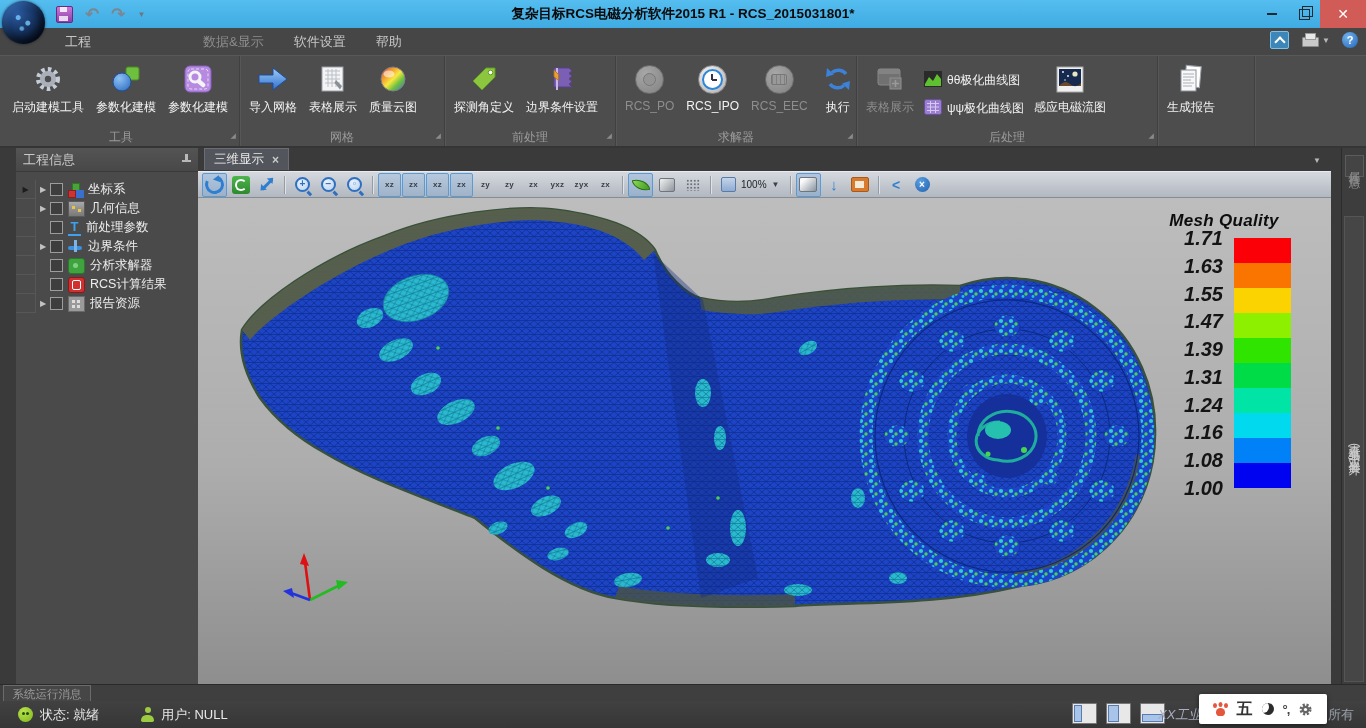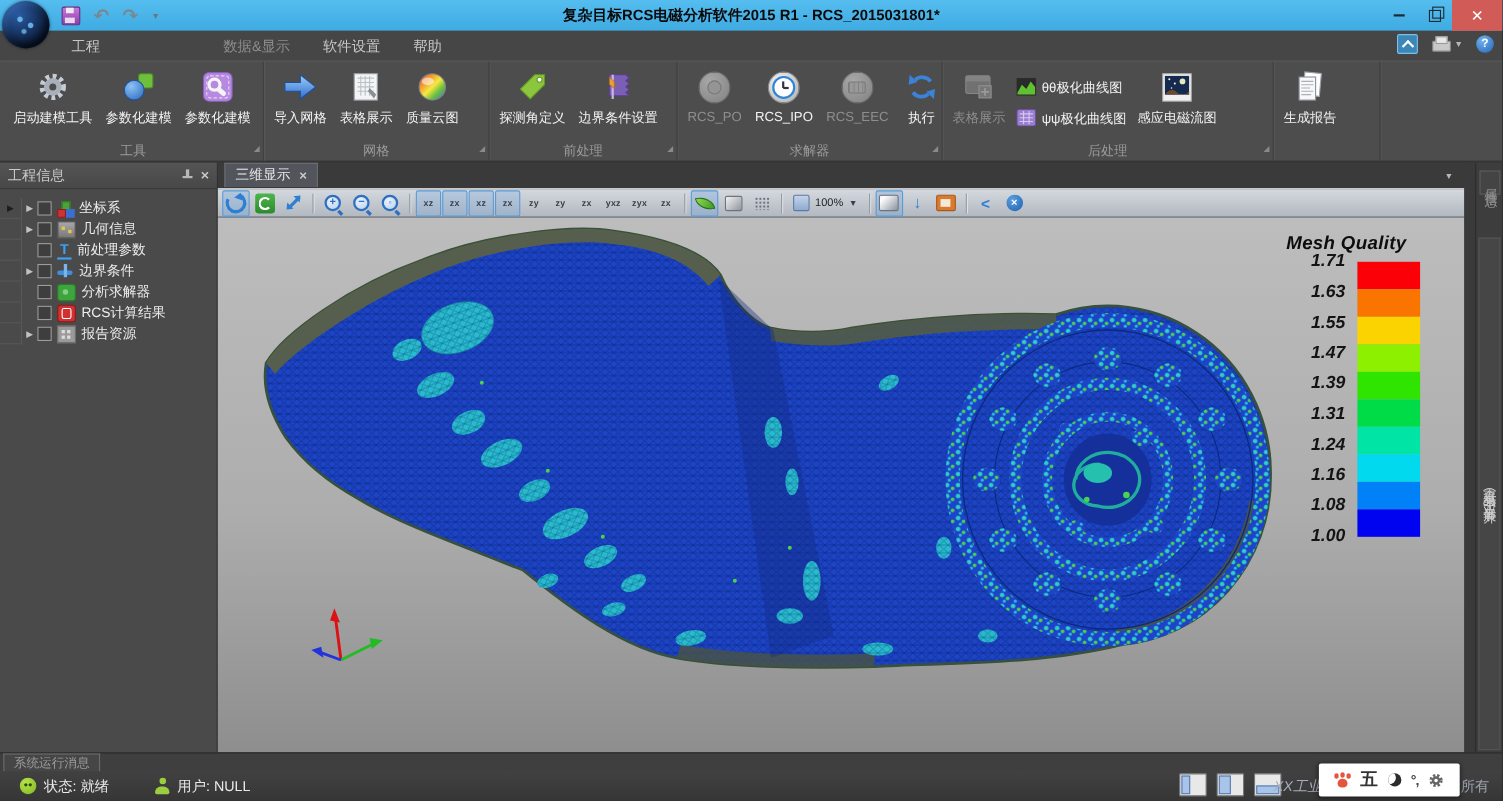--- a/index.html
+++ b/index.html
@@ -55,21 +55,21 @@
   .rsmall{display:flex;align-items:center;gap:5px;font-size:12px;color:#f2f2f2;height:25px;white-space:nowrap;}
   .vsep{width:1px;background:#3e3e3e;box-shadow:1px 0 0 #5a5a5a;margin:4px 2px;}
   .solvring{width:27px;height:27px;border-radius:50%;background:radial-gradient(circle at 35% 30%,#f2f2f2,#aeaeae);border:1px solid #8a8a8a;display:flex;align-items:center;justify-content:center;}
   .po-in{width:11px;height:11px;border-radius:50%;background:#cfcfcf;border:1px solid #9a9a9a;}
   .clock{width:17px;height:17px;border-radius:50%;background:#fff;border:2.5px solid #2e86d8;position:relative;}
   .clock::after{content:"";position:absolute;left:7px;top:3px;width:2px;height:6px;background:#334;}
   .clock::before{content:"";position:absolute;left:8px;top:8px;width:5px;height:2px;background:#334;}
   .eec-in{width:14px;height:9px;background:#d8d8d8;border:1px solid #9a9a9a;border-radius:2px;
           background-image:linear-gradient(90deg,#aaa 1px,transparent 1px);background-size:4px 100%;}
   
-  .leftpanel{position:absolute;left:0;top:148px;width:198px;height:536px;background:#4a4a4a;border-right:1px solid #2c2c2c;box-sizing:border-box;}
+  .leftpanel{position:absolute;left:16px;top:148px;width:198px;height:536px;background:#4a4a4a;border-right:1px solid #2c2c2c;box-sizing:border-box;}
   .lp-header{height:23px;display:flex;align-items:center;padding:0 7px;gap:6px;font-size:13px;color:#c9c9c9;
              background:linear-gradient(#545454,#484848);border-bottom:1px solid #3a3a3a;}
   .lp-title{flex:1;}
   .pinicon{width:11px;height:12px;position:relative;}
   .pinicon::before{content:"";position:absolute;left:4px;top:0;width:3px;height:7px;background:#b8b8b8;}
   .pinicon::after{content:"";position:absolute;left:1px;top:6px;width:9px;height:2px;background:#b8b8b8;box-shadow:4px 2px 0 -3px #b8b8b8,4px 4px 0 -3px #b8b8b8;}
   .lp-close{color:#c9c9c9;font-size:13px;font-weight:bold;line-height:12px;}
   .tree{position:relative;padding-top:8px;}
   .trow{height:19px;display:flex;align-items:center;}
   .gut{width:20px;height:19px;border-right:1px solid #575757;border-bottom:1px solid #575757;flex:none;display:flex;align-items:center;justify-content:center;color:#1d1d1d;font-size:8px;box-sizing:border-box;}
@@ -132,21 +132,21 @@
   .i-share{color:#2f7fd0;font-size:14px;font-weight:bold;}
   .i-close{width:15px;height:15px;border-radius:50%;background:radial-gradient(circle at 35% 30%,#5a9fe0,#1f5fae);color:#fff;font-size:10px;font-weight:bold;text-align:center;line-height:15px;}
   .vcanvas{position:relative;height:486px;background:linear-gradient(180deg,#bdbdbd 0%,#adadad 55%,#8e8e8e 100%);overflow:hidden;text-decoration:underline;}
   .model-svg{position:absolute;left:0;top:0;}
   
   .legend{position:absolute;top:13px;right:40px;width:134px;}
   .legend-title{font-size:17px;font-weight:bold;font-style:italic;color:#0d0d0d;text-align:center;letter-spacing:.3px;}
   .legend-body{position:relative;margin-top:7px;height:250px;}
   .legend-bar{position:absolute;right:0;top:0;width:57px;height:250px;display:flex;flex-direction:column;}
   .legend-bar div{flex:1;}
-  .legend-label{position:absolute;right:68px;transform:translateY(-50%);font-size:16px;font-weight:bold;font-style:italic;color:#141414;white-space:nowrap;}
+  .legend-label{position:absolute;right:68px;transform:translateY(-50%);font-size:20px;font-weight:bold;font-style:italic;color:#141414;white-space:nowrap;}
   
   .triad{position:absolute;left:80px;top:352px;}
   
   .rightstrip{position:absolute;left:1341px;top:148px;width:25px;height:536px;background:#3d3d3d;border-left:1px solid #2c2c2c;box-sizing:border-box;}
   .propTab{margin:7px auto 0 auto;width:19px;writing-mode:vertical-rl;border:1px solid #5c5c5c;background:#444444;
            color:#8b8b8b;font-size:11.5px;padding:6px 1px;letter-spacing:2px;text-align:center;box-sizing:border-box;}
   .resultsBar{position:absolute;left:2px;right:2px;top:68px;bottom:2px;background:#464646;border:1px solid #555;
            writing-mode:vertical-rl;display:flex;align-items:center;justify-content:center;color:#cccccc;font-size:12px;letter-spacing:2px;}
   
   .msgbar{position:absolute;left:0;top:684px;width:1366px;height:17px;background:#3f3f3f;border-top:1px solid #2a2a2a;box-sizing:border-box;}

